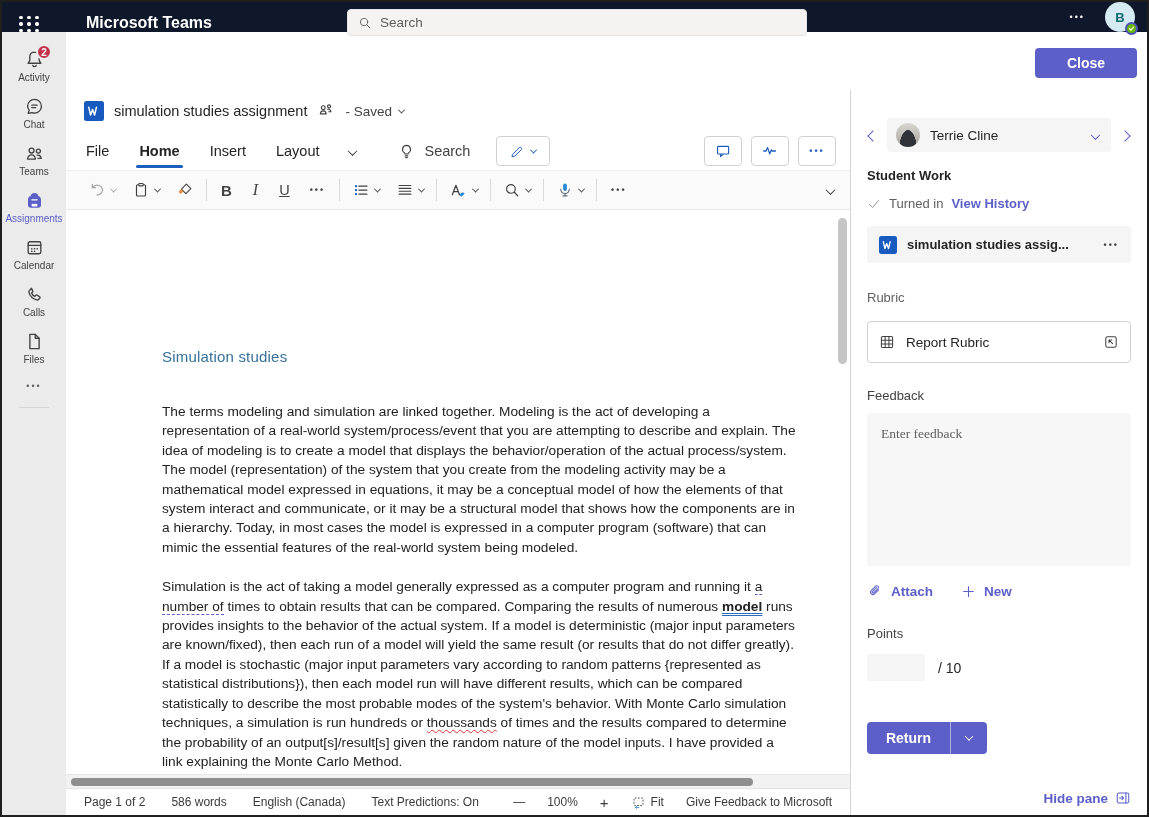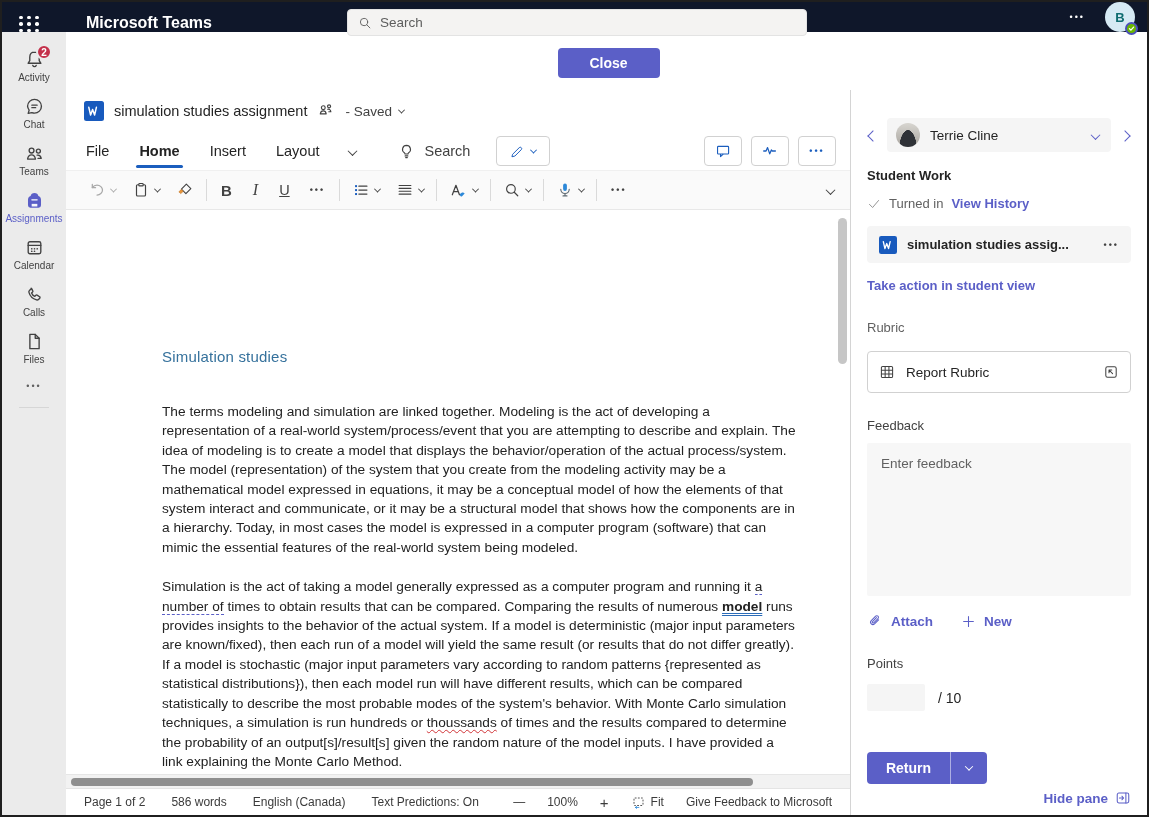--- a/index.html
+++ b/index.html
@@ -38,21 +38,21 @@
   .rail-item.active { color:#5B5FC7; }
   .rail-label { line-height:10px; }
   .badge { position:absolute; top:2px; left:34px; min-width:16px; height:16px; border-radius:8px; background:#C4314B; color:#fff; font-size:10px; font-weight:700; display:flex; align-items:center; justify-content:center; border:2px solid #EBEBEB; }
   .rail-dots { font-size:9px; letter-spacing:2px; color:#616161; padding:10px 0; cursor:pointer; }
   .rail-divider { width:30px; border-top:1px solid #D6D6D6; margin-top:6px; }
   .rail-bottom { margin-top:auto; width:100%; display:flex; flex-direction:column; align-items:center; }
   .dl-box { width:48px; height:38px; border:1px solid #D2D2D2; border-radius:6px; background:#F3F3F3; display:flex; align-items:center; justify-content:center; margin:10px 0 12px; cursor:pointer; }
 
   
   .content { flex:1; display:flex; flex-direction:column; min-width:0; background:#fff; }
-  .band { height:58px; flex:0 0 auto; display:flex; justify-content:center; padding:16px 10px 0 0;margin-left:14px; }
+  .band { height:58px; flex:0 0 auto; display:flex; justify-content:flex-end; padding:16px 10px 0 0;margin-left:14px; }
   .close-btn { width:102px; height:30px; background:#5B5FC7; color:#fff; border:none; border-radius:4px; font-weight:600; font-size:14px; cursor:pointer; font-family:inherit; }
   .work { flex:1; display:flex; min-height:0; }
 
   
   .doc { flex:1; display:flex; flex-direction:column; min-width:0; }
   .doc-head { height:42px; flex:0 0 auto; display:flex; align-items:center; gap:10px; padding-left:18px; }
   .doc-title { font-size:14.5px; color:#242424; }
   .saved { font-size:13.5px; color:#424242; display:flex; align-items:center; gap:7px; cursor:pointer; }
   .doc-menu { height:38px; flex:0 0 auto; display:flex; align-items:center; padding-left:20px; font-size:14.5px; color:#242424; }
   .mi { margin-right:30px; cursor:pointer; position:relative; }
@@ -105,21 +105,21 @@
   .turned { margin-top:13px; display:flex; align-items:center; gap:8px; font-size:13px; color:#616161; }
   .vh-link { color:#5B5FC7; font-weight:600; cursor:pointer; text-decoration:none; }
   .file-card { margin-top:15px; height:37px; background:#F5F5F5; border-radius:4px; display:flex; align-items:center; gap:10px; padding:0 12px; cursor:pointer; }
   .file-name { flex:1; font-size:13px; font-weight:700; color:#242424; white-space:nowrap; overflow:hidden; }
   .file-more { font-size:9px; letter-spacing:2px; font-weight:700; color:#424242; cursor:pointer; }
   .take-action { display:block; margin-top:15px; font-size:13px; font-weight:600; color:#5B5FC7; cursor:pointer; text-decoration:none; }
   .sec-label { margin-top:27px; font-size:13px; color:#616161; }
   .rubric-card { margin-top:16px; height:42px; border:1px solid #D1D1D1; border-radius:4px; display:flex; align-items:center; gap:11px; padding:0 11px; cursor:pointer; }
   .rubric-name { flex:1; font-size:13.5px; color:#242424; }
   .fb-label { margin-top:25px; font-size:13px; color:#424242; }
-  .fb-area { margin-top:10px; width:100%; height:153px; background:#F7F7F7; border:none; border-radius:2px; resize:none; font-family:Liberation Sans, sans-serif; font-size:13.5px; padding:13px 14px; color:#242424; }
+  .fb-area { margin-top:10px; width:100%; height:153px; background:#F7F7F7; border:none; border-radius:2px; resize:none; font-family:Liberation Serif, serif; font-size:13.5px; padding:13px 14px; color:#242424; }
   .fb-area::placeholder { color:#616161; }
   .attach-row { margin-top:13px; display:flex; gap:28px; }
   .link-btn { display:flex; align-items:center; gap:8px; font-size:13.5px; font-weight:600; color:#5B5FC7; background:none; border:none; cursor:pointer; font-family:inherit; }
   .pts-label { margin-top:27px; font-size:13px; color:#424242; }
   .pts-row { margin-top:13px; display:flex; align-items:center; gap:13px; }
   .pts-input { width:58px; height:27px; background:#F5F5F5; border:none; border-radius:2px; padding:0 8px; font-family:inherit; font-size:13px; }
   .pts-max { font-size:14px; color:#242424; }
   .return-row { margin-top:41px; display:inline-flex; border-radius:4px; overflow:hidden; }
   .ret-main { width:83px; height:32px; background:#5B5FC7; color:#fff; border:none; font-weight:600; font-size:14px; cursor:pointer; font-family:inherit; }
   .ret-chev { width:37px; height:32px; background:#5B5FC7; border:none; border-left:1px solid rgba(255,255,255,.5); color:#fff; display:flex; align-items:center; justify-content:center; cursor:pointer; }
@@ -416,21 +416,20 @@
 
         <div class="file-card">
           <svg width="18" height="18" viewBox="0 0 20 20">
               <rect width="20" height="20" rx="2.5" fill="#185ABD"></rect>
               <path d="M4.8 6.3 6.6 14l2-5.6 2 5.6 1.8-7.7" stroke="#fff" stroke-width="1.5" fill="none" stroke-linecap="round" stroke-linejoin="round"></path>
             </svg>
           <span class="file-name">simulation studies assig...</span>
           <span class="file-more">•••</span>
         </div>
 
-        <a class="take-action">Take action in student view</a>
 
         <div class="sec-label">Rubric</div>
 
         <div class="rubric-card">
           <svg class="ol" width="16" height="16" viewBox="0 0 20 20">
               <rect x="3" y="3" width="14" height="14" rx="1.5"></rect>
               <path d="M3 7.7h14 M3 12.4h14 M7.7 3v14 M12.4 3v14"></path>
             </svg>
           <span class="rubric-name">Report Rubric</span>
           <svg class="ol" width="16" height="16" viewBox="0 0 20 20">

